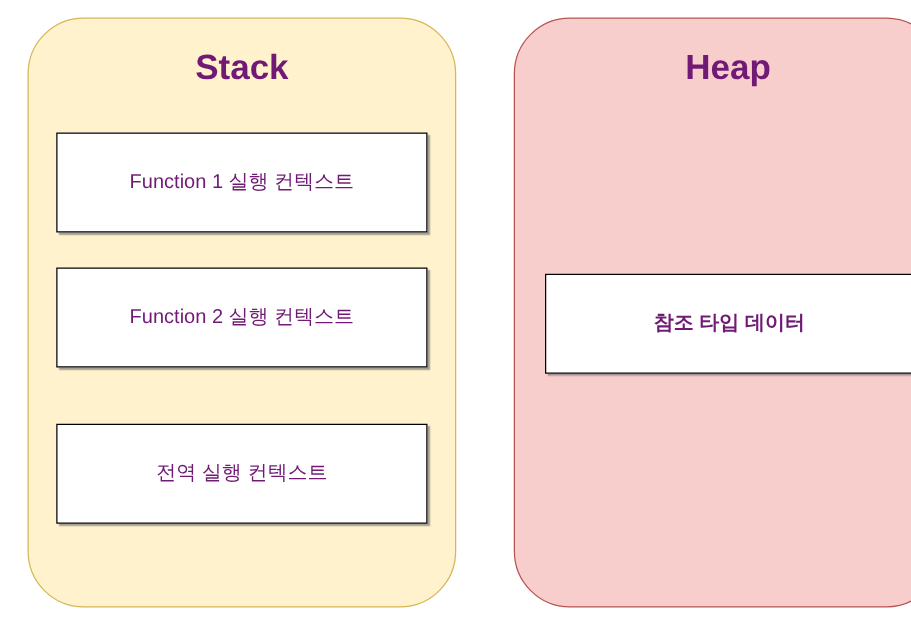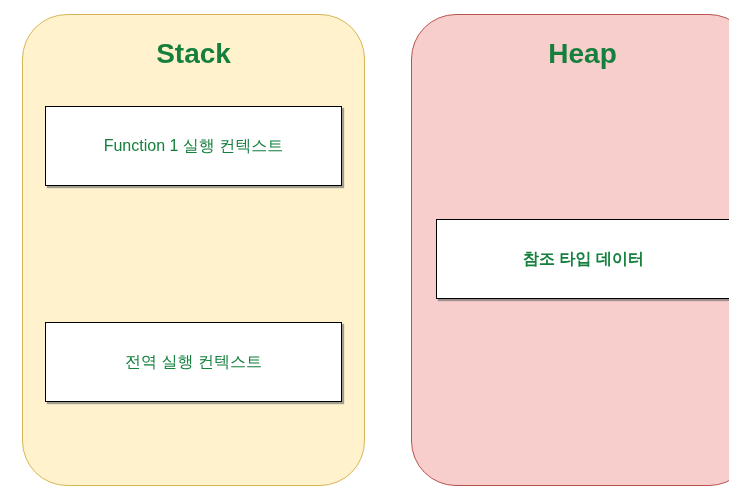--- a/index.html
+++ b/index.html
@@ -6,21 +6,21 @@
     margin: 0;
     padding: 0;
     background: #ffffff;
   }
   .canvas {
     position: relative;
     width: 729px;
     height: 498px;
     background: #ffffff;
     font-family: "Liberation Sans", "DejaVu Sans", sans-serif;
-    color: #15803d;
+    color: #701a75;
     overflow: hidden;
   }
   .region {
     position: absolute;
     top: 14px;
     height: 472px;
     width: 343px;
     border-radius: 45px;
     border: 1px solid;
     box-sizing: border-box;
@@ -59,39 +59,42 @@
     font-size: 16px;
     line-height: 20px;
   }
   .stack .node {
     left: 22px;
     width: 297px;
     height: 80px;
   }
   .stack .node.n1 { top: 91px; }
   .stack .node.n2 { top: 199px; }
-  .stack .node.n3 { top: 307px; }
+  .stack .node.n3 { top: 324px; }
   .heap .node {
     left: 24px;
     width: 295px;
     height: 80px;
     top: 204px;
     font-weight: bold;
   }
 </style>
 </head>
 <body>
 
 <div class="canvas">
 
   <div class="region stack">
     <div class="region-title">Stack</div>
     <div class="node n1">
       <span>Function 1 실행 컨텍스트</span>
     </div>
+    <div class="node n2">
+      <span>Function 2 실행 컨텍스트</span>
+    </div>
     <div class="node n3">
       <span>전역 실행 컨텍스트</span>
     </div>
   </div>
 
   <div class="region heap">
     <div class="region-title">Heap</div>
     <div class="node">
       <span>참조 타입 데이터</span>
     </div>

